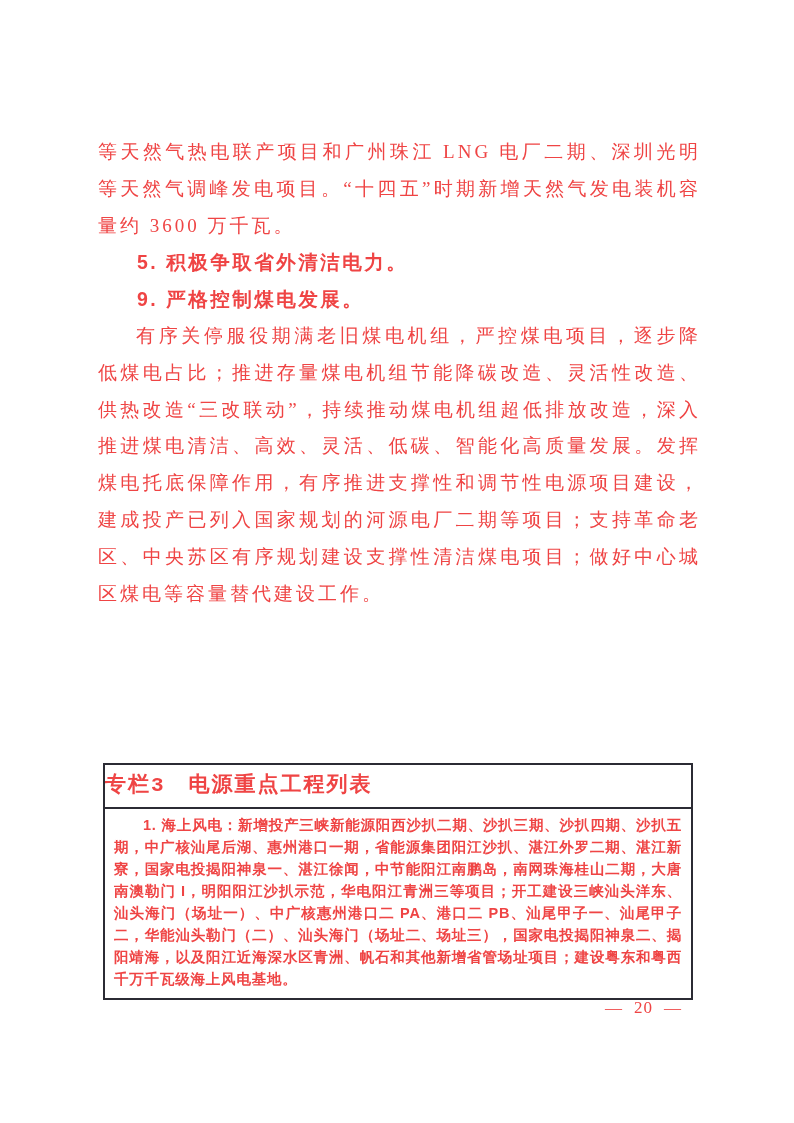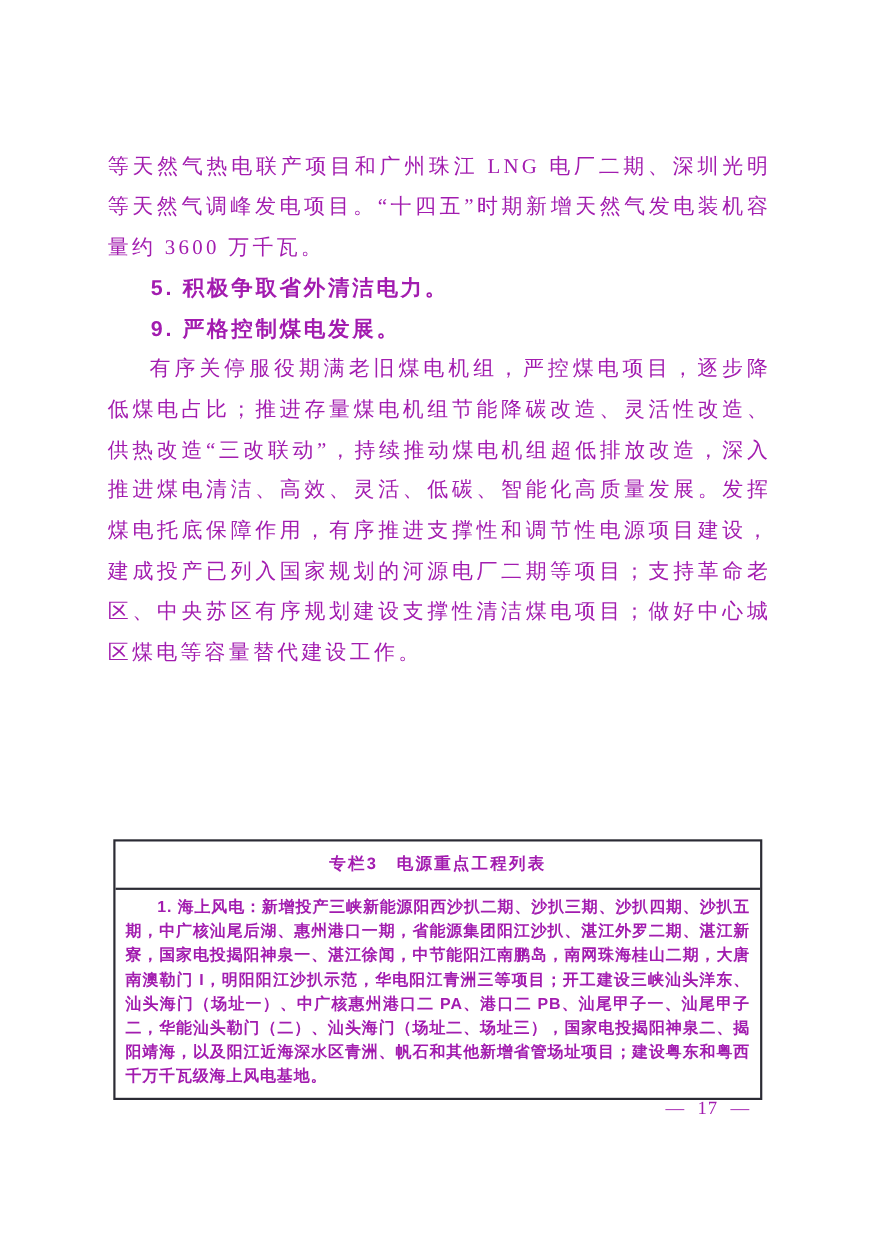--- a/index.html
+++ b/index.html
@@ -3,21 +3,21 @@
 <meta charset="utf-8">
 <style>
   html, body { margin: 0; padding: 0; background: #888; }
   .page {
     position: relative;
     width: 794px;
     height: 1123px;
     margin: 0 auto;
     background: #ffffff;
     overflow: hidden;
-    color: #a21caf;
+    color: #ef4444;
     font-family: "Liberation Serif", "DejaVu Serif", serif;
   }
   .content {
     position: absolute;
     left: 98px;
     top: 134px;
     width: 603px;
   }
   .para {
     margin: 0;
@@ -42,26 +42,25 @@
     left: 103px;
     top: 763px;
     width: 590px;
     border: 2px solid #2b2b34;
     background: #ffffff;
     box-sizing: border-box;
   }
   .box-title {
     height: 42px;
     line-height: 42px;
-    text-align: center;
     font-weight: bold;
-    font-size: 15px;
+    font-size: 21px;
     letter-spacing: 2px;
     border-bottom: 2px solid #2b2b34;
-    font-family: Liberation Sans, sans-serif;
+    font-family: Liberation Mono, monospace;
   }
   .box-body {
     padding: 5px 9px 8px 9px;
     font-size: 14.5px;
     line-height: 22px;
     font-weight: bold;
     text-align: justify;
     text-indent: 2em;
     letter-spacing: 0.8px;
     font-family: "Liberation Sans", "DejaVu Sans", sans-serif;
@@ -91,16 +90,16 @@
 
     <p class="para">有序关停服役期满老旧煤电机组，严控煤电项目，逐步降低煤电占比；推进存量煤电机组节能降碳改造、灵活性改造、供热改造“三改联动”，持续推动煤电机组超低排放改造，深入推进煤电清洁、高效、灵活、低碳、智能化高质量发展。发挥煤电托底保障作用，有序推进支撑性和调节性电源项目建设，建成投产已列入国家规划的河源电厂二期等项目；支持革命老区、中央苏区有序规划建设支撑性清洁煤电项目；做好中心城区煤电等容量替代建设工作。</p>
   </div>
 
   <div class="box">
     <div class="box-title">专栏3　电源重点工程列表</div>
     <div class="box-body">1. 海上风电：新增投产三峡新能源阳西沙扒二期、沙扒三期、沙扒四期、沙扒五期，中广核汕尾后湖、惠州港口一期，省能源集团阳江沙扒、湛江外罗二期、湛江新寮，国家电投揭阳神泉一、湛江徐闻，中节能阳江南鹏岛，南网珠海桂山二期，大唐南澳勒门 I，明阳阳江沙扒示范，华电阳江青洲三等项目；开工建设三峡汕头洋东、汕头海门（场址一）、中广核惠州港口二 PA、港口二 PB、汕尾甲子一、汕尾甲子二，华能汕头勒门（二）、汕头海门（场址二、场址三），国家电投揭阳神泉二、揭阳靖海，以及阳江近海深水区青洲、帆石和其他新增省管场址项目；建设粤东和粤西千万千瓦级海上风电基地。</div>
   </div>
 
   <div class="page-number">
-    <span class="dash">—</span><span class="num">17</span><span class="dash">—</span>
+    <span class="dash">—</span><span class="num">20</span><span class="dash">—</span>
   </div>
 
 </div>
 
 </body></html>

